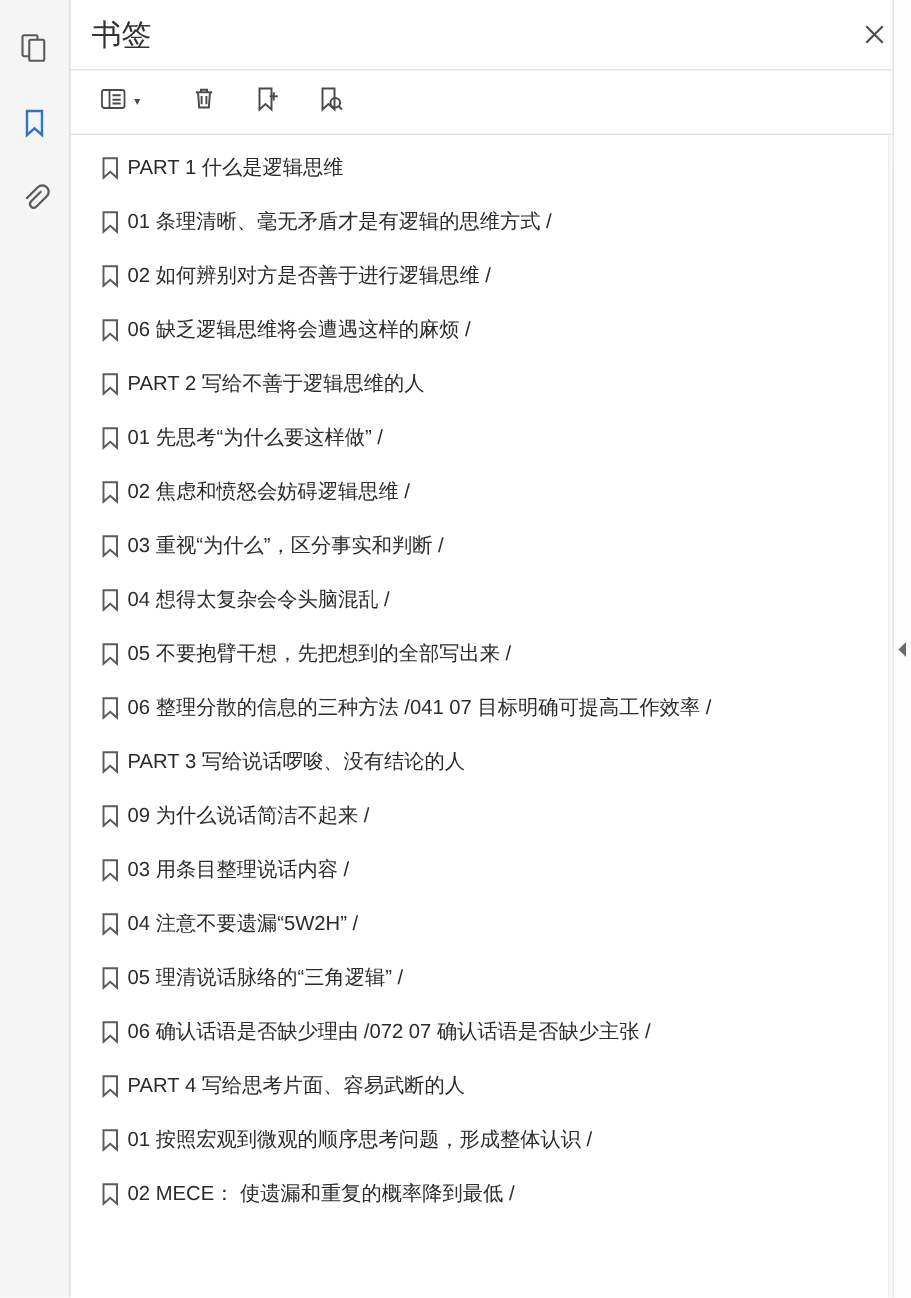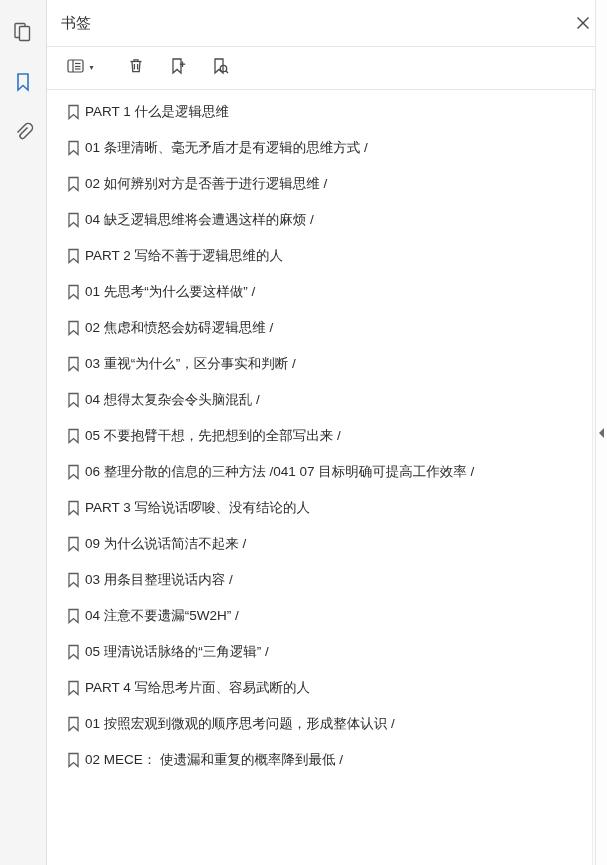--- a/index.html
+++ b/index.html
@@ -58,21 +58,21 @@
   }
   .panel-header {
     height: 46px;
     flex: 0 0 46px;
     display: flex;
     align-items: center;
     padding: 0 10px 0 14px;
     border-bottom: 1px solid #e3e3e3;
   }
   .panel-title {
-    font-size: 15px;
+    font-size: 20px;
     color: #333333;
     flex: 1 1 auto;
   }
   .close-btn {
     width: 28px;
     height: 28px;
     display: flex;
     align-items: center;
     justify-content: center;
     color: #4a4a4a;
@@ -317,21 +317,21 @@
               </svg>
             </span>
             <span class="bm-label">02 如何辨别对方是否善于进行逻辑思维 /</span>
           </div>
           <div class="bm-row">
             <span class="bm-icon">
               <svg width="13" height="16" viewBox="0 0 13 16" fill="none" stroke="currentColor" stroke-width="1.3">
                 <path d="M2 1.5h9v13l-4.5-4-4.5 4z"></path>
               </svg>
             </span>
-            <span class="bm-label">04 缺乏逻辑思维将会遭遇这样的麻烦 /</span>
+            <span class="bm-label">06 缺乏逻辑思维将会遭遇这样的麻烦 /</span>
           </div>
           <div class="bm-row">
             <span class="bm-icon">
               <svg width="13" height="16" viewBox="0 0 13 16" fill="none" stroke="currentColor" stroke-width="1.3">
                 <path d="M2 1.5h9v13l-4.5-4-4.5 4z"></path>
               </svg>
             </span>
             <span class="bm-label">PART 2 写给不善于逻辑思维的人</span>
           </div>
           <div class="bm-row">
@@ -414,20 +414,28 @@
             </span>
             <span class="bm-label">04 注意不要遗漏“5W2H” /</span>
           </div>
           <div class="bm-row">
             <span class="bm-icon">
               <svg width="13" height="16" viewBox="0 0 13 16" fill="none" stroke="currentColor" stroke-width="1.3">
                 <path d="M2 1.5h9v13l-4.5-4-4.5 4z"></path>
               </svg>
             </span>
             <span class="bm-label">05 理清说话脉络的“三角逻辑” /</span>
+          </div>
+          <div class="bm-row">
+            <span class="bm-icon">
+              <svg width="13" height="16" viewBox="0 0 13 16" fill="none" stroke="currentColor" stroke-width="1.3">
+                <path d="M2 1.5h9v13l-4.5-4-4.5 4z"></path>
+              </svg>
+            </span>
+            <span class="bm-label">06 确认话语是否缺少理由 /072 07 确认话语是否缺少主张 /</span>
           </div>
           <div class="bm-row">
             <span class="bm-icon">
               <svg width="13" height="16" viewBox="0 0 13 16" fill="none" stroke="currentColor" stroke-width="1.3">
                 <path d="M2 1.5h9v13l-4.5-4-4.5 4z"></path>
               </svg>
             </span>
             <span class="bm-label">PART 4 写给思考片面、容易武断的人</span>
           </div>
           <div class="bm-row">

